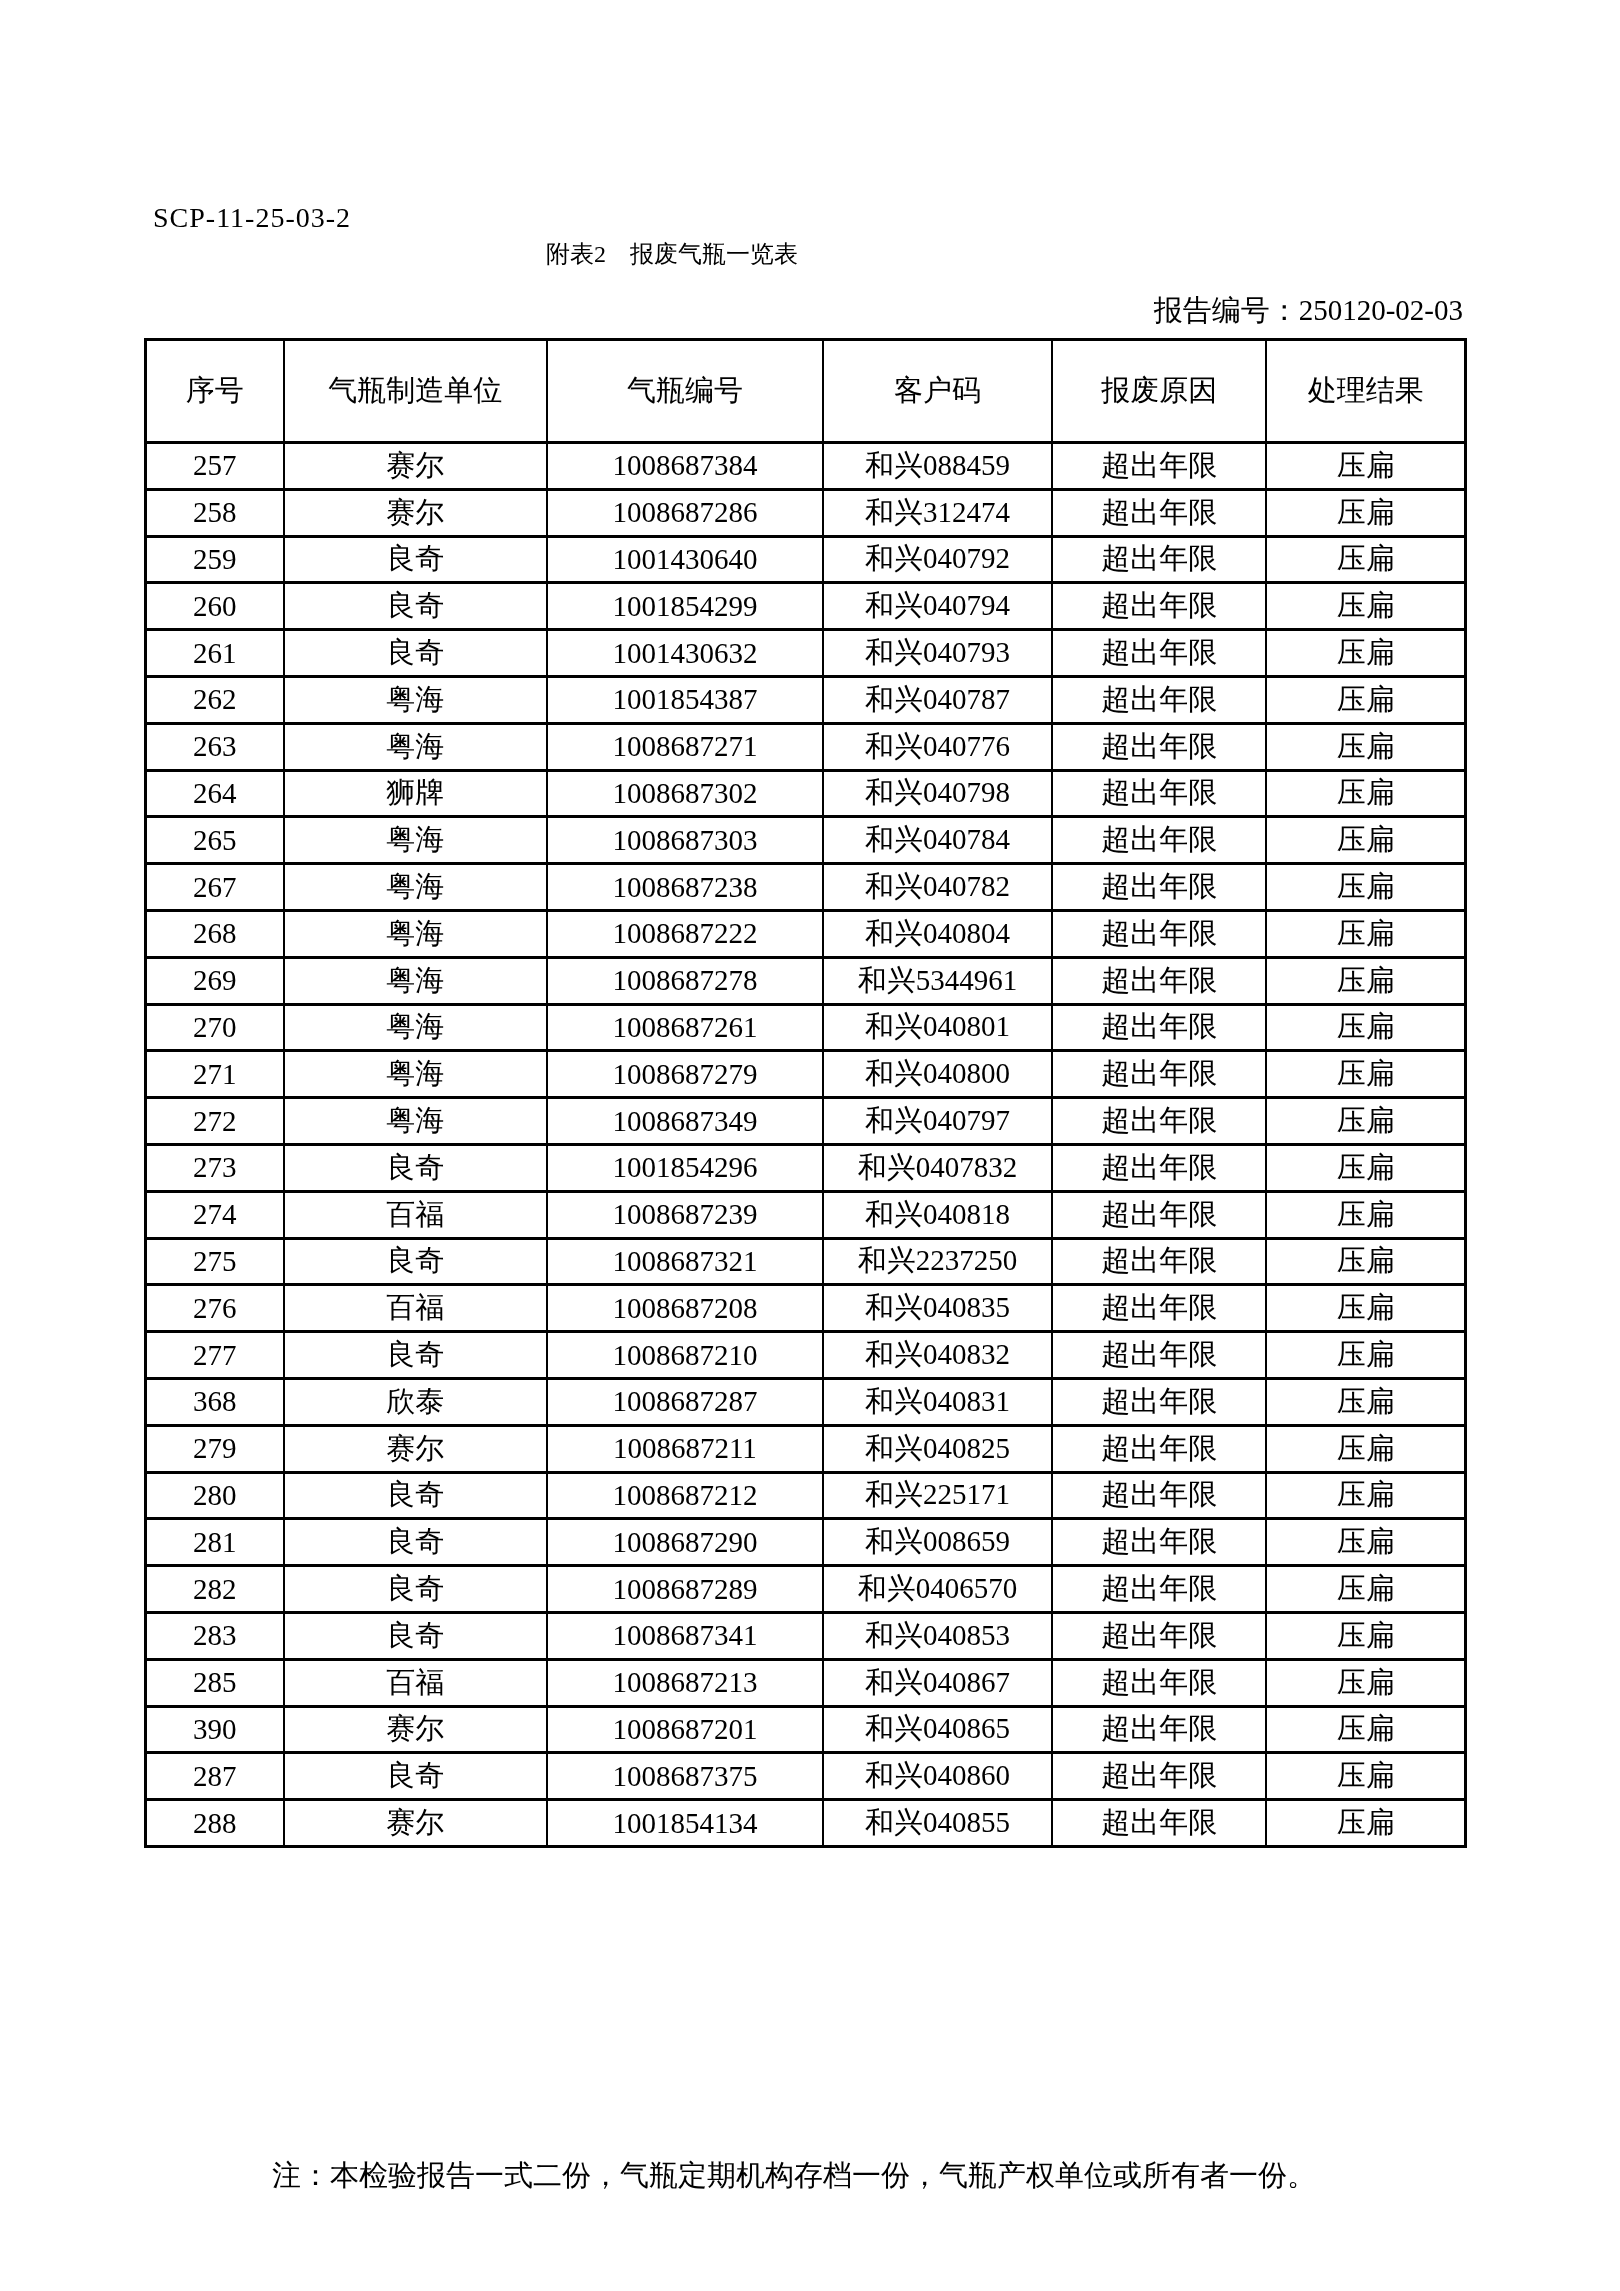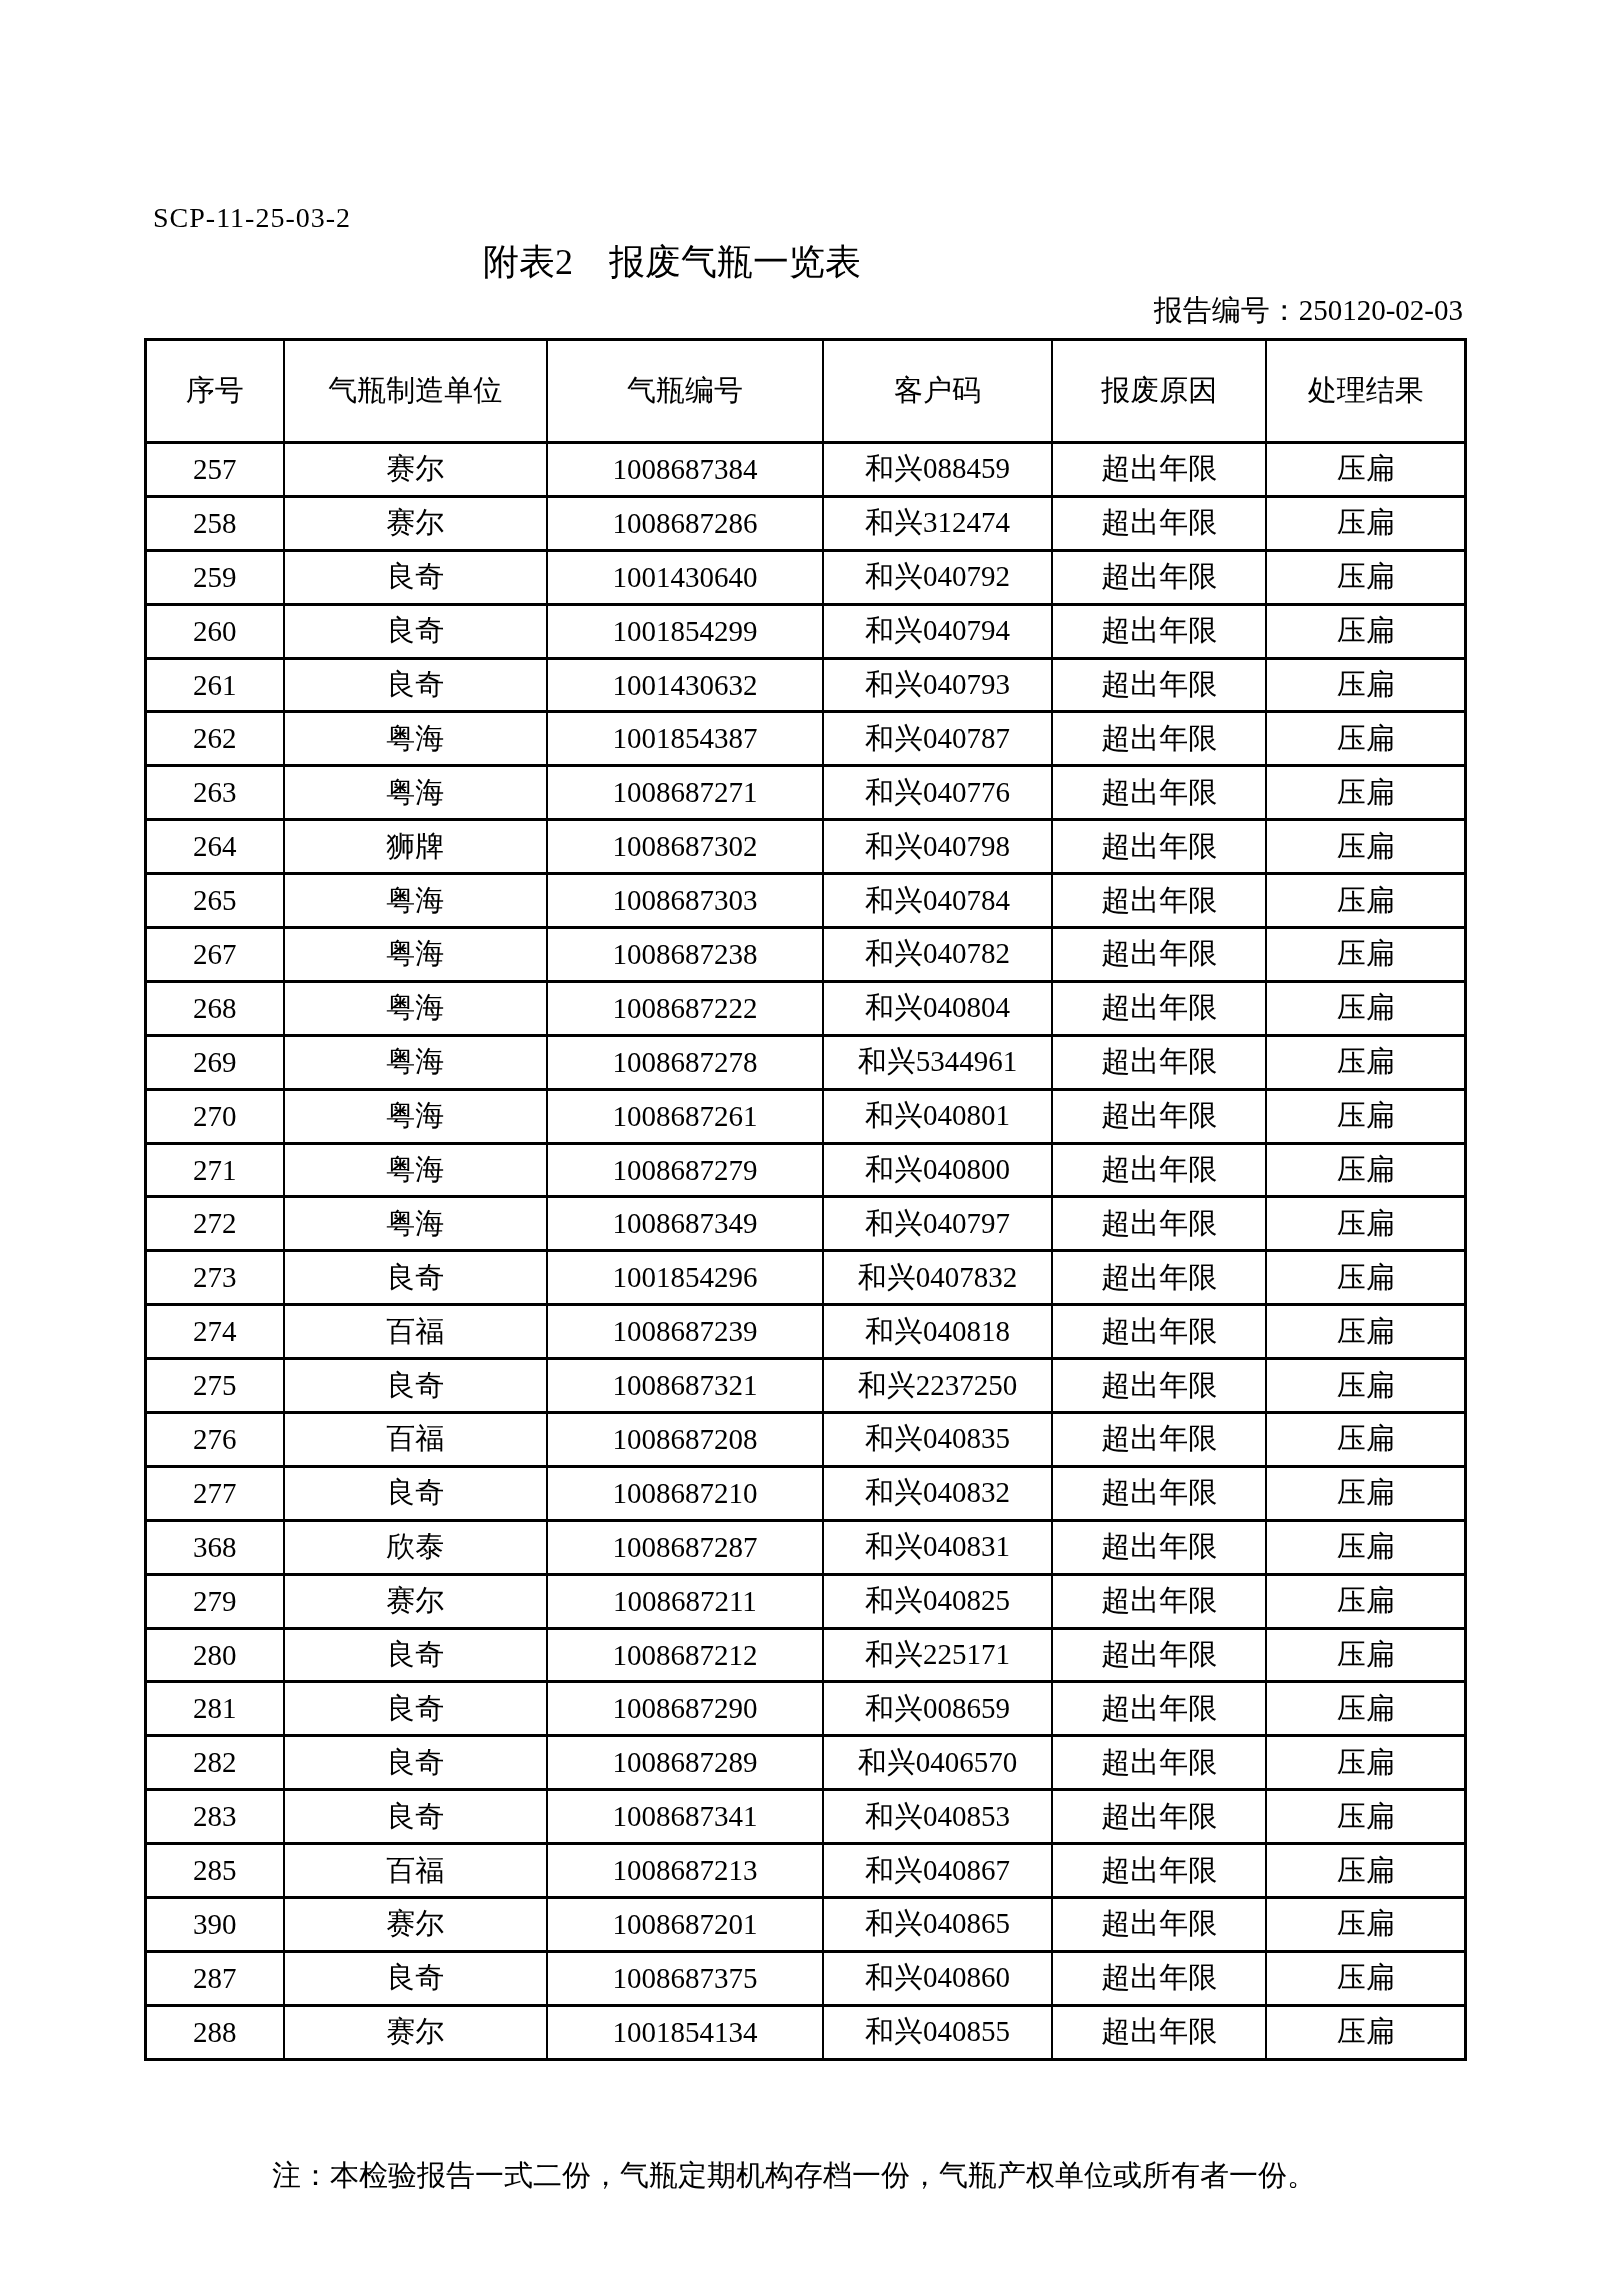--- a/index.html
+++ b/index.html
@@ -19,38 +19,38 @@
     font-size: 28px;
     letter-spacing: 1px;
     white-space: nowrap;
   }
   .page-title {
     position: absolute;
     left: 0;
     top: 238px;
     width: 1344px;
     text-align: center;
-    font-size: 36px;
+    font-size: 24px;
     white-space: pre;
   }
   .report-line {
     position: absolute;
     top: 291px;
     left: 144px;
     width: 1319px;
     text-align: right;
     font-size: 29px;
     white-space: nowrap;
   }
   table.cyl-table {
     position: absolute;
     left: 144px;
     top: 338px;
     width: 1323px;
-    height: 1723px;
+    height: 1510px;
     border-collapse: collapse;
     table-layout: fixed;
   }
   table.cyl-table, table.cyl-table tr, table.cyl-table th, table.cyl-table td {
     border: 2px solid #000;
   }
   table.cyl-table { border: 3.9px solid #000; }
   table.cyl-table th, table.cyl-table td {
     border-top-width: 3.9px;
     border-bottom-width: 3.9px;

